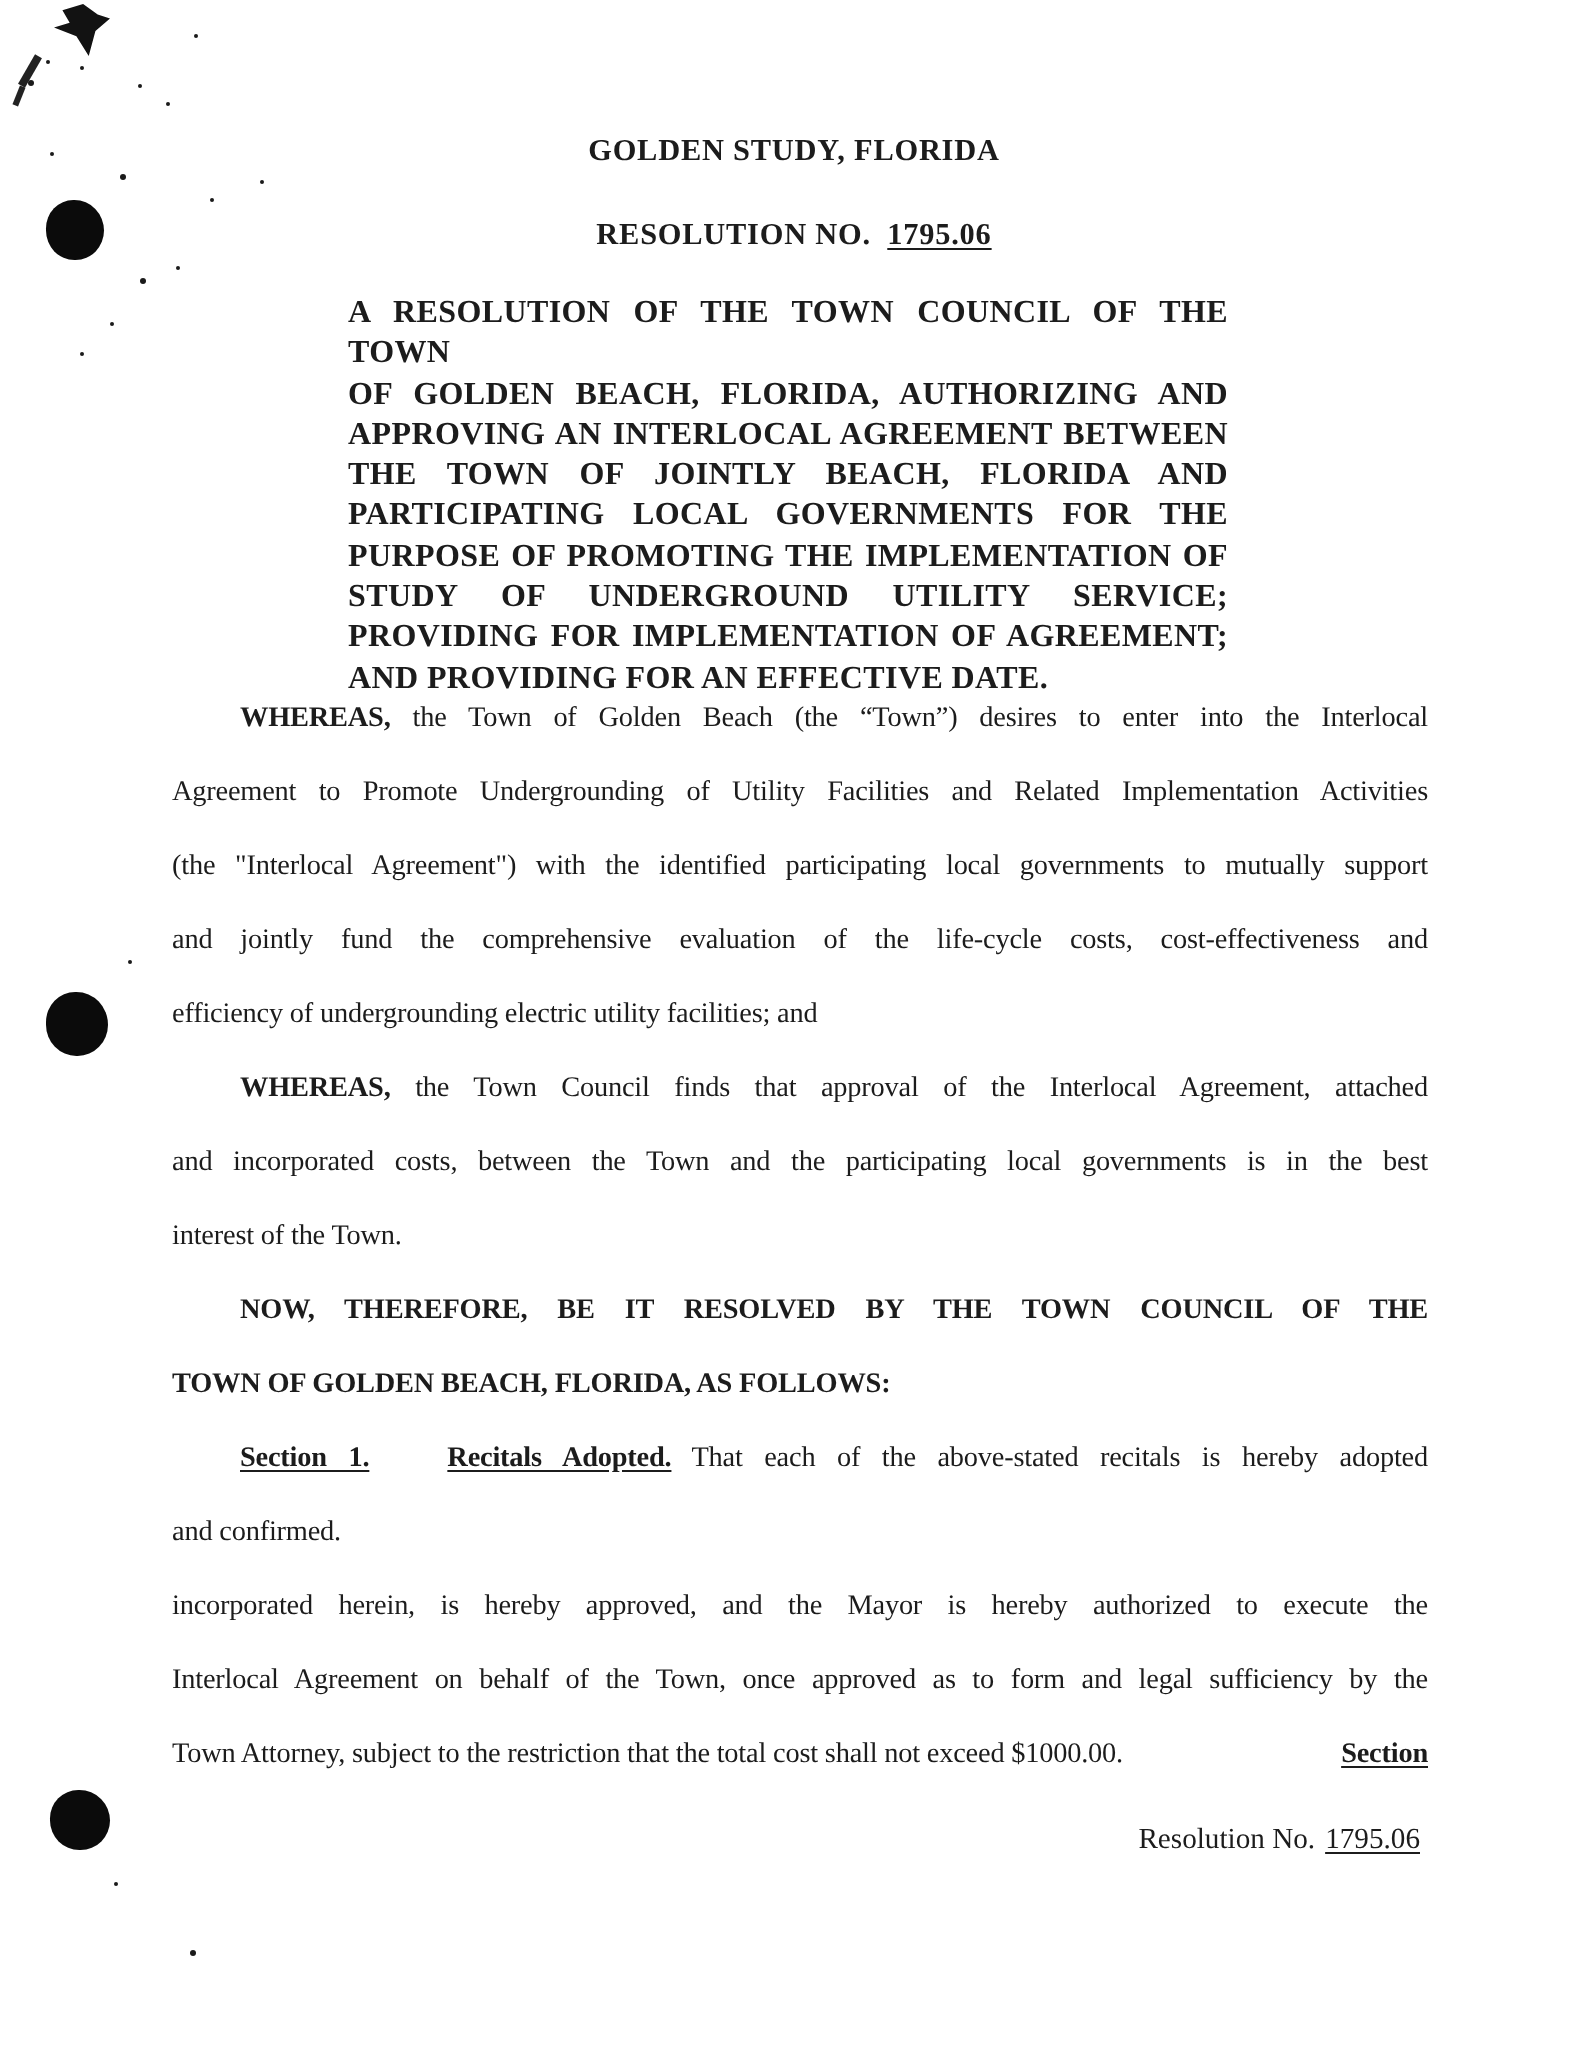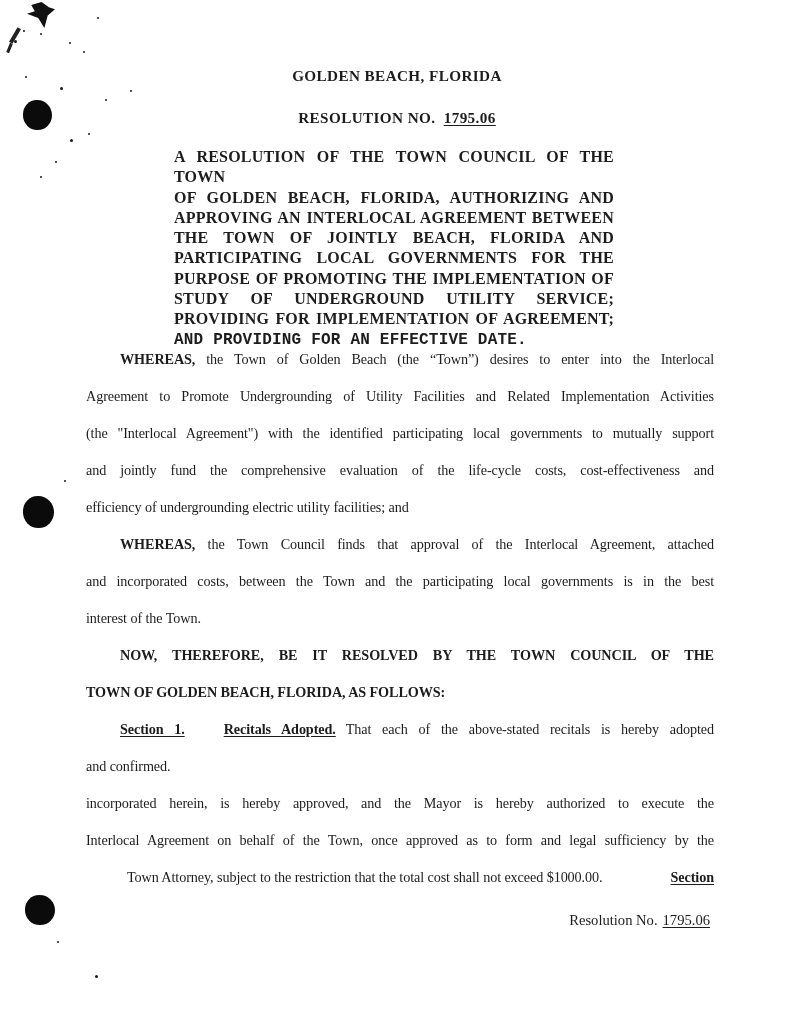--- a/index.html
+++ b/index.html
@@ -14,32 +14,32 @@
     font-weight:bold; font-size:15.2px; letter-spacing:.4px;
   }
   .u { text-decoration:underline; text-underline-offset:2px; }
   .b { font-weight:bold; }
   
   .title-block {
     position:absolute; left:174px; top:147px; width:440px;
     font-weight:bold; font-size:16px; letter-spacing:.2px;
   }
   .tline { line-height:20.3px; text-align:justify; text-align-last:justify; }
-  .tline.last { text-align-last:left;font-family:Liberation Mono, monospace; }
+  .tline.last { text-align-last:left; }
   
   .para {
     position:absolute; left:86px; width:628px;
     font-size:14.2px; letter-spacing:-0.1px;
   }
   .ln { height:37px; line-height:37px; text-align:justify; text-align-last:justify; }
   .ln.last { text-align-last:left; }
   .ind { padding-left:34px; }
   .gap1 { margin-left:39px; }
   .gap2 { margin-left:10px; }
-  .flexline { display:flex; justify-content:space-between; text-align:right; text-align-last:left;margin-left:41px; }
+  .flexline { display:flex; justify-content:space-between; text-align:right; text-align-last:left; }
   .footer {
     position:absolute; right:84px; top:912px;
     font-size:14.6px;
   }
   .footer .ml { margin-left:5px; }
   
   .punch { position:absolute; background:#0b0b0b; border-radius:48% 52% 50% 50%; }
   .speck { position:absolute; background:#1a1a1a; border-radius:50%; }
   .blob {
     position:absolute; left:27px; top:2px; width:28px; height:26px; background:#121212;
@@ -69,21 +69,21 @@
   <div class="speck" style="left:105px;top:99px;width:2px;height:2px;"></div>
   <div class="speck" style="left:70px;top:139px;width:3px;height:3px;"></div>
   <div class="speck" style="left:88px;top:133px;width:2px;height:2px;"></div>
   <div class="speck" style="left:130px;top:90px;width:2px;height:2px;"></div>
   <div class="speck" style="left:55px;top:161px;width:2px;height:2px;"></div>
   <div class="speck" style="left:40px;top:176px;width:2px;height:2px;"></div>
   <div class="speck" style="left:64px;top:480px;width:2px;height:2px;"></div>
   <div class="speck" style="left:95px;top:975px;width:3px;height:3px;"></div>
   <div class="speck" style="left:57px;top:941px;width:2px;height:2px;"></div>
 
-  <div class="hdr" style="top:67px;">GOLDEN BEACH, FLORIDA</div>
+  <div class="hdr" style="top:67px;">GOLDEN STUDY, FLORIDA</div>
   <div class="hdr" style="top:109px;">
     <span>RESOLUTION NO.</span>
     <span class="u" style="margin-left:4px;">1795.06</span>
   </div>
 
   <div class="title-block">
     <div class="tline">A RESOLUTION OF THE TOWN COUNCIL OF THE TOWN</div>
     <div class="tline">OF GOLDEN BEACH, FLORIDA, AUTHORIZING AND</div>
     <div class="tline">APPROVING AN INTERLOCAL AGREEMENT BETWEEN</div>
     <div class="tline">THE TOWN OF JOINTLY BEACH, FLORIDA AND</div>

